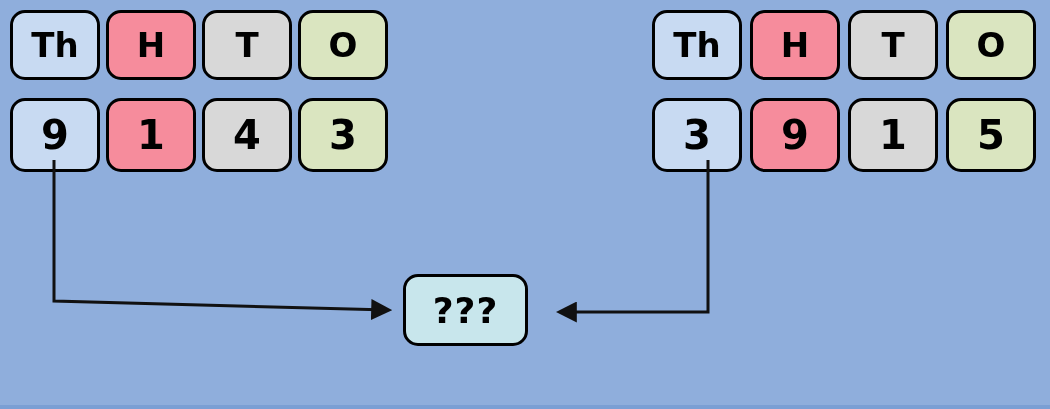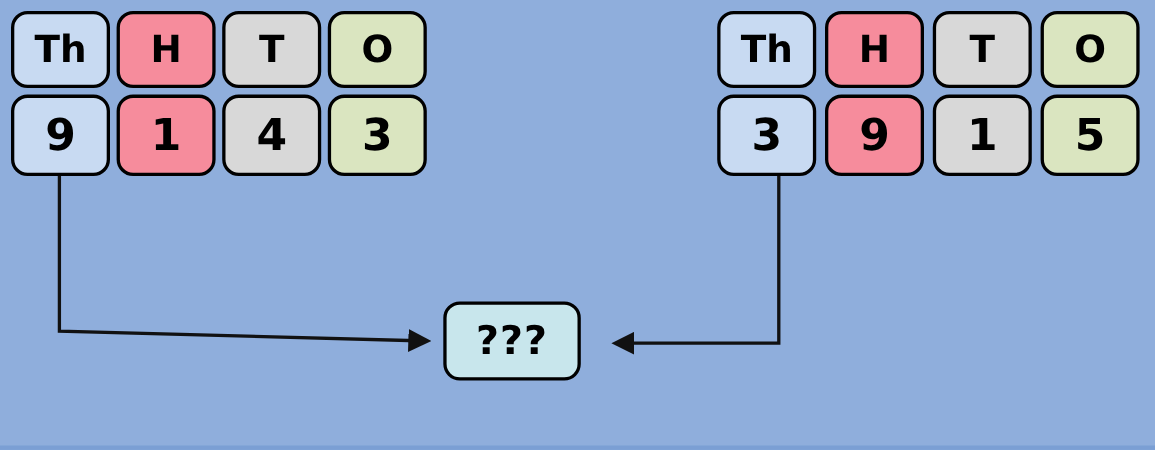--- a/index.html
+++ b/index.html
@@ -13,21 +13,21 @@
     height: 409px;
     overflow: hidden;
     background: #8FAEDC; 
   }
   .pv-table {
     position: absolute;
     top: 10px;
     display: grid;
     grid-template-columns: repeat(4, 90px);
     grid-template-rows: 70px 74px;
-    row-gap: 6px;
+    row-gap: 18px;
   }
   .pv-table.left  { left: 10px;  column-gap: 6px; }
   .pv-table.right { left: 652px; column-gap: 8px; }
   .cell {
     box-sizing: border-box;
     border: 3px solid #000;
     border-radius: 15px;
     display: flex;
     align-items: center;
     justify-content: center;

